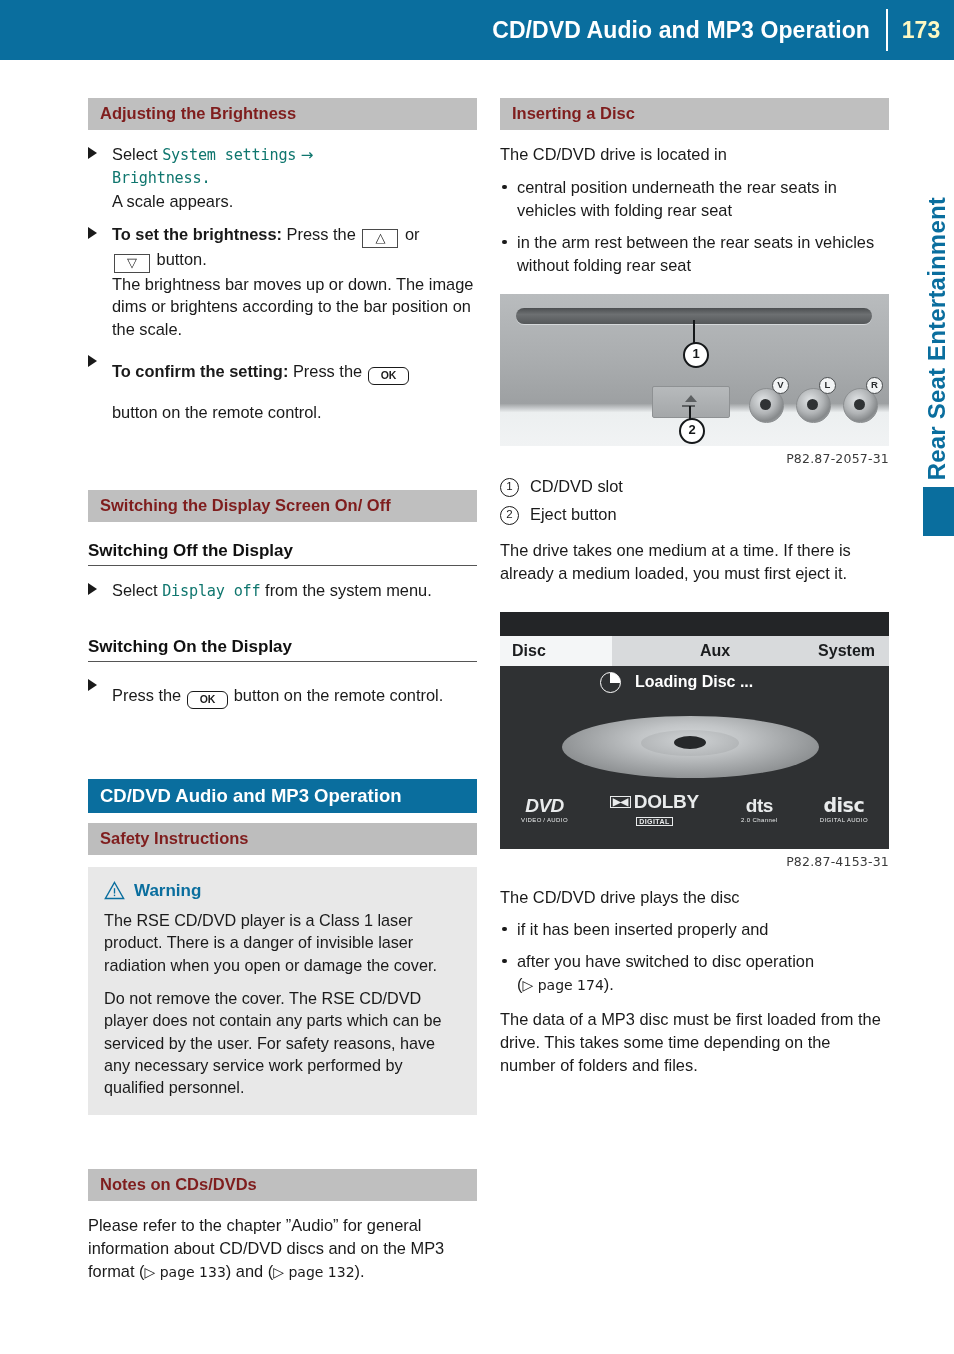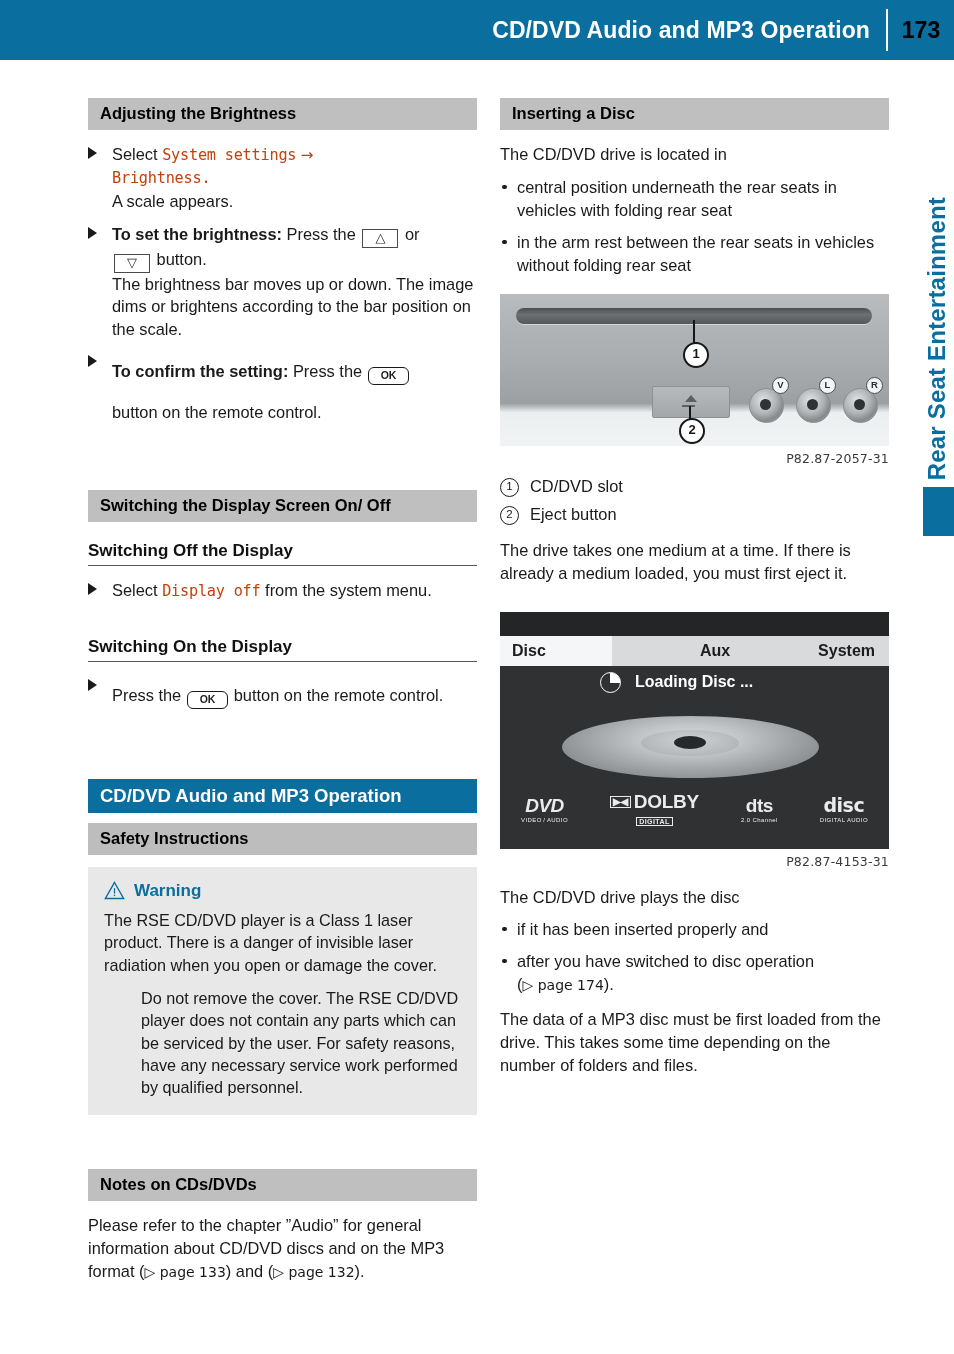--- a/index.html
+++ b/index.html
@@ -34,21 +34,21 @@
     letter-spacing: 0.1px;
     padding-right: 16px;
     white-space: nowrap;
   }
   .header-divider {
     width: 2px;
     height: 42px;
     background: #ffffff;
   }
   .header-pageno {
-    color: #000000;
+    color: #fef9c3;
     font-size: 23px;
     font-weight: bold;
     width: 66px;
     text-align: center;
     white-space: nowrap;
   }
 
   
   .side-tab {
     position: absolute;
@@ -91,21 +91,21 @@
   .h-blue {
     background: #0a6e9e;
     color: #ffffff;
     font-size: 18.5px;
     font-weight: bold;
     padding: 6px 0 7px 12px;
     line-height: 1.15;
   }
   .h-gray {
     background: #bfbfbf;
-    color: #000000;
+    color: #7f1d1d;
     font-size: 16.5px;
     font-weight: bold;
     padding: 6px 0 7px 12px;
     line-height: 1.15;
   }
   .h-gray.sub {
     background: #bdbdbd;
   }
   .h-rule {
     font-size: 17px;
@@ -119,21 +119,21 @@
   
   p.body {
     font-size: 16.4px;
     line-height: 1.40;
     margin: 0;
     color: #1a1a1a;
   }
   .mono {
     font-family: "DejaVu Sans Mono", "Liberation Mono", monospace;
     font-size: 15.2px;
-    color: #c2410c;
+    color: #0f766e;
     letter-spacing: -0.2px;
   }
   .arrowglyph { font-family: "DejaVu Sans", sans-serif; }
 
   
   .step {
     position: relative;
     padding-left: 24px;
     font-size: 16.4px;
     line-height: 1.40;
@@ -233,21 +233,21 @@
   .warn-label {
     color: #0a6e9e;
     font-weight: bold;
     font-size: 17px;
   }
   .warnbox p {
     font-size: 16.2px;
     line-height: 1.38;
     margin: 0 0 11px 0;
   }
-  .warnbox p:last-child { margin-bottom: 0; margin-left: 37px; }
+  .warnbox p:last-child { margin-bottom: 0; }
 
   
   .figure { position: relative; }
   .figcode {
     font-family: "DejaVu Sans", sans-serif;
     font-size: 12.5px;
     color: #3a3a3a;
     text-align: right;
     letter-spacing: 0.2px;
     margin-top: 5px;

